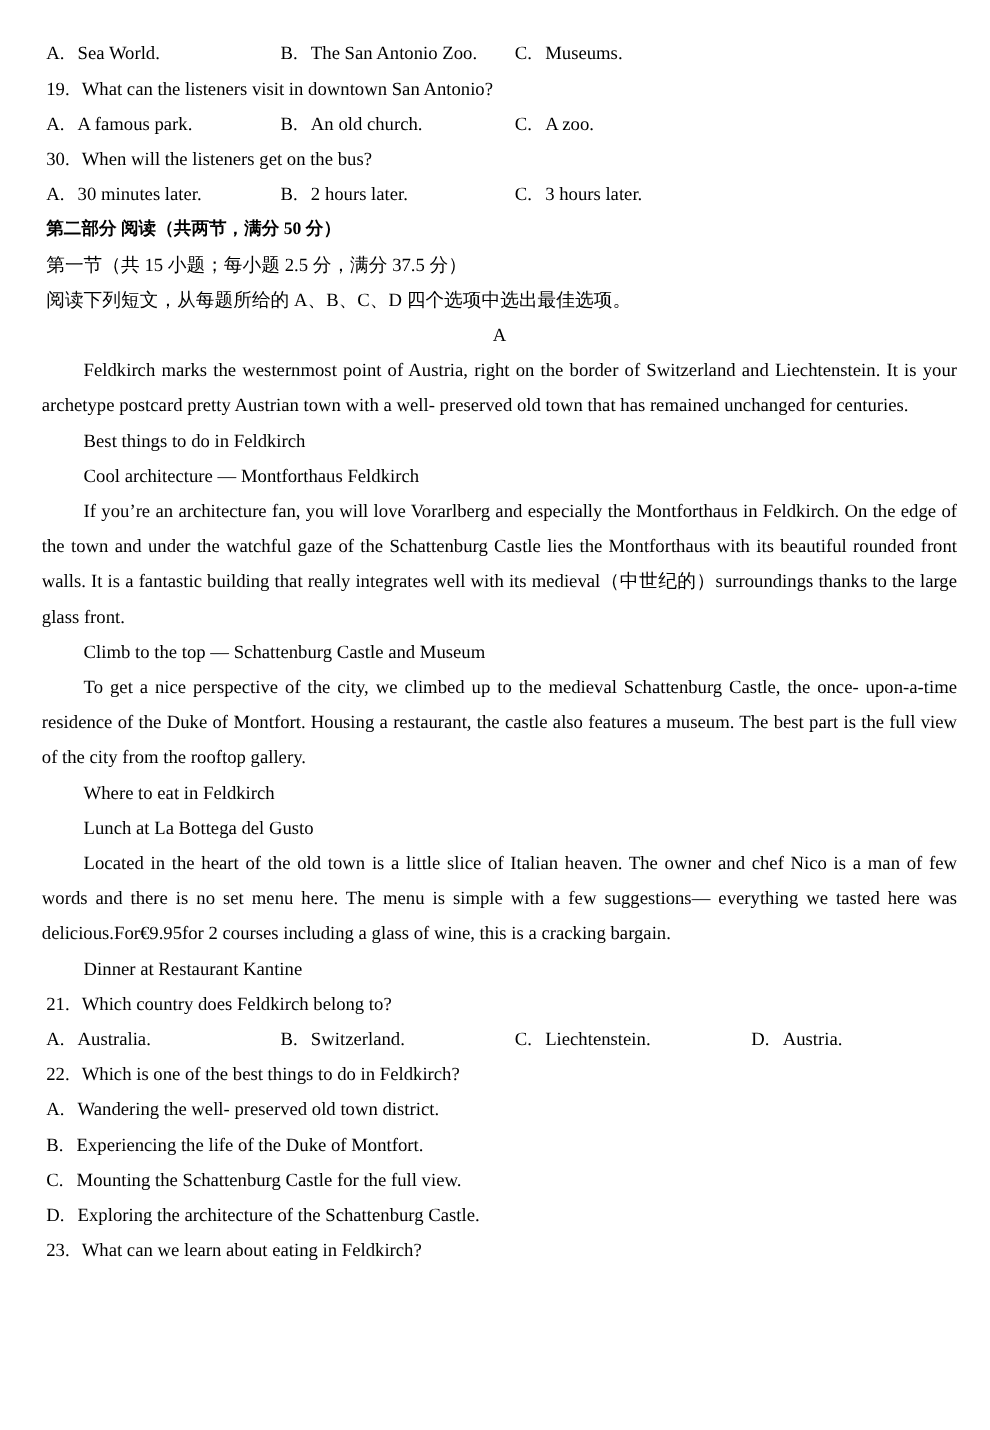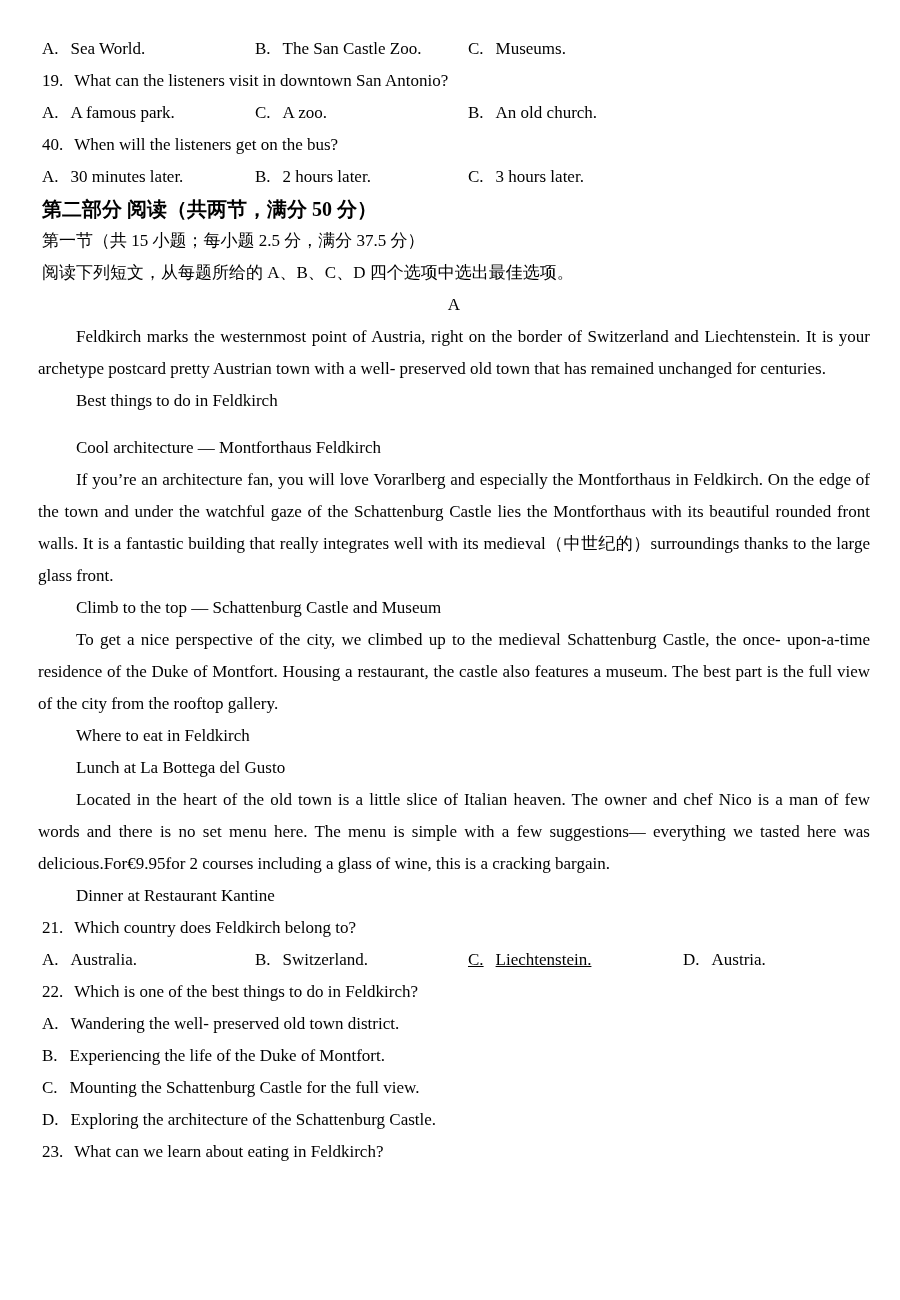--- a/index.html
+++ b/index.html
@@ -15,51 +15,51 @@
     line-height: 32px;
     padding: 33px 30px 0 38px;
     overflow: hidden;
   }
   p { margin: 0; }
   .qline, .opt-row, .stacked-opt { padding-left: 4px; }
   .qnum { margin-right: 11px; text-align: right; }
   .letter { margin-right: 12px; }
   .opt-row { display: flex; }
   .opt { flex: 0 0 213px; white-space: nowrap; }
-  .opt.c3 { flex: 0 0 215px; text-decoration: underline; }
+  .opt.c3 { flex: 0 0 215px; }
   .opt:last-child { flex: 1 1 auto; }
   .part-title {
     font-weight: bold;
-    font-size: 20px;
+    font-size: 16px;
     padding-left: 4px;
   }
   .para { text-align: justify; text-indent: 38px; }
   .bh { font-weight: normal; text-indent: 38px; }
-  .sub { text-indent: 38px; margin-top: 15px; }
+  .sub { text-indent: 38px; }
   .plabel { text-align: center; }
 </style>
 </head>
 <body>
 
 <div class="page">
 
   <div class="opt-row">
     <span class="opt"><span class="letter">A.</span><span>Sea World.</span></span>
-    <span class="opt"><span class="letter">B.</span><span>The San Castle Zoo.</span></span>
+    <span class="opt"><span class="letter">B.</span><span>The San Antonio Zoo.</span></span>
     <span class="opt"><span class="letter">C.</span><span>Museums.</span></span>
   </div>
 
   <p class="qline"><span class="qnum">19.</span><span>What can the listeners visit in downtown San Antonio?</span></p>
   <div class="opt-row">
     <span class="opt"><span class="letter">A.</span><span>A famous park.</span></span>
+    <span class="opt"><span class="letter">B.</span><span>An old church.</span></span>
     <span class="opt"><span class="letter">C.</span><span>A zoo.</span></span>
-    <span class="opt"><span class="letter">B.</span><span>An old church.</span></span>
   </div>
 
-  <p class="qline"><span class="qnum">40.</span><span>When will the listeners get on the bus?</span></p>
+  <p class="qline"><span class="qnum">30.</span><span>When will the listeners get on the bus?</span></p>
   <div class="opt-row">
     <span class="opt"><span class="letter">A.</span><span>30 minutes later.</span></span>
     <span class="opt"><span class="letter">B.</span><span>2 hours later.</span></span>
     <span class="opt"><span class="letter">C.</span><span>3 hours later.</span></span>
   </div>
 
   <p class="part-title">第二部分 阅读（共两节，满分 50 分）</p>
   <p class="qline">第一节（共 15 小题；每小题 2.5 分，满分 37.5 分）</p>
   <p class="qline">阅读下列短文，从每题所给的 A、B、C、D 四个选项中选出最佳选项。</p>
   <p class="plabel">A</p>

